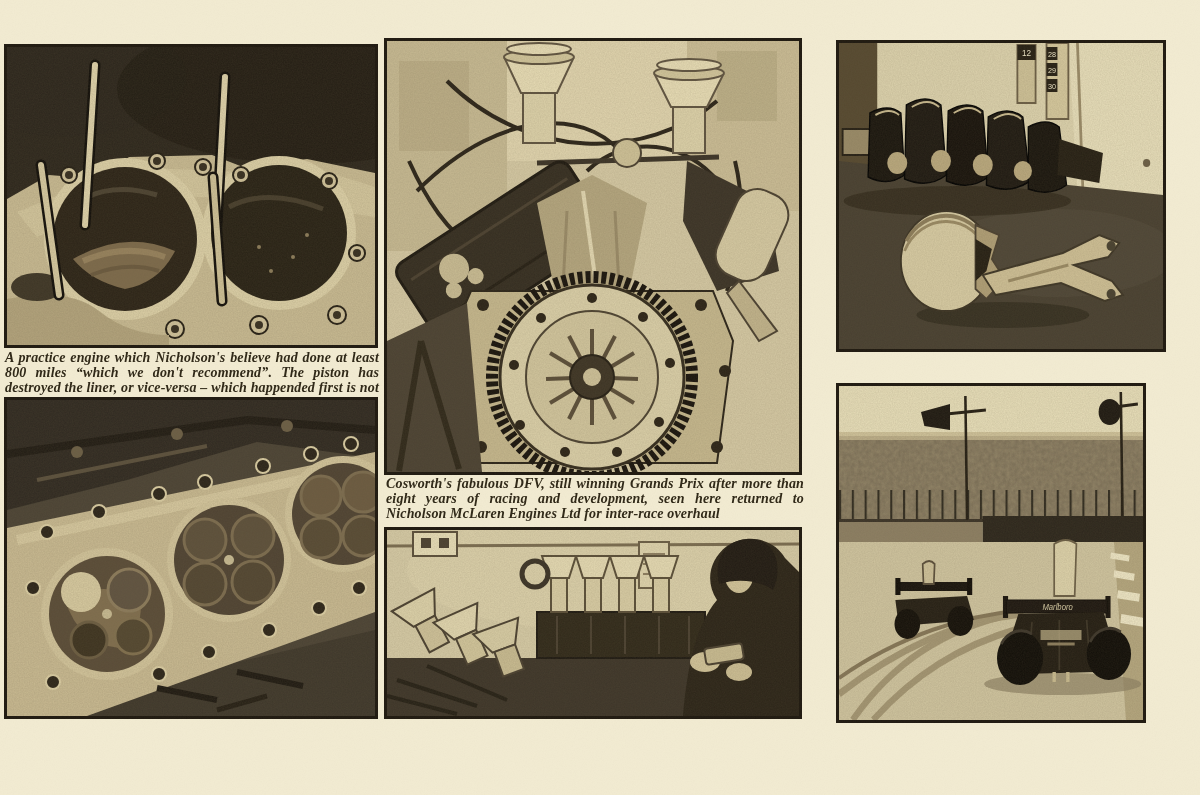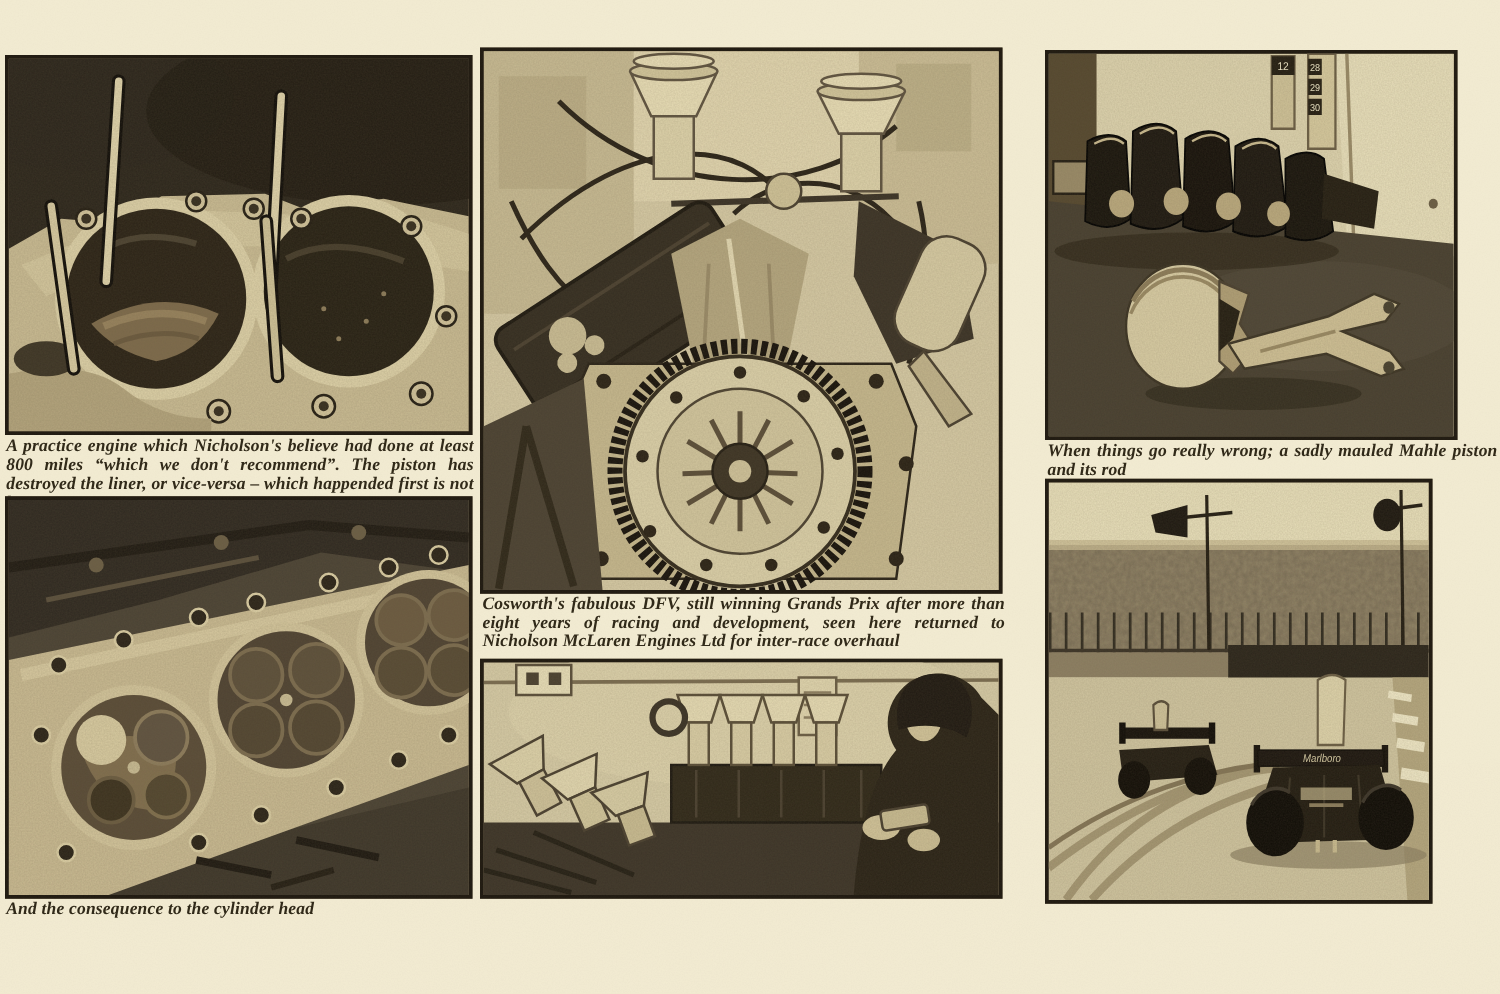--- a/index.html
+++ b/index.html
@@ -159,21 +159,20 @@
           <circle cx="352" cy="188" r="7"></circle>
           <circle cx="46" cy="282" r="7"></circle>
       </g>
 
       <line x1="150" y1="288" x2="210" y2="300" stroke="#1d1811" stroke-width="6"></line>
       <line x1="230" y1="272" x2="296" y2="286" stroke="#1d1811" stroke-width="6"></line>
       <line x1="260" y1="296" x2="210" y2="310" stroke="#241e14" stroke-width="5"></line>
       <rect width="368" height="316" filter="url(#gB)" opacity="0.5"></rect>
     </svg>
   </figure>
-  <figcaption class="caption" style="left:5px;top:721px;width:374px;">And the consequence to the cylinder head</figcaption>
 
   <figure class="photo" style="left:384px;top:38px;width:418px;height:437px;">
     <svg viewBox="0 0 412 431" preserveAspectRatio="none">
       <defs>
         <filter id="gC" x="0" y="0" width="100%" height="100%">
           <feTurbulence type="fractalNoise" baseFrequency="0.8" numOctaves="2" seed="11" stitchTiles="stitch"></feTurbulence>
           <feColorMatrix type="matrix" values="0 0 0 0 0.14  0 0 0 0 0.11  0 0 0 0 0.06  0 0 0 0.4 0"></feColorMatrix>
         </filter>
       </defs>
       <rect width="412" height="431" fill="#d5c9a4"></rect>
@@ -399,21 +398,20 @@
       <path d="M72,208 A50,50 0 0 1 164,210" fill="none" stroke="#9a8a64" stroke-width="3"></path>
       <path d="M150,182 L176,192 168,216 182,236 162,256 150,246 Z" fill="#b09f76" stroke="#4a4030" stroke-width="2"></path>
       <path d="M150,196 L168,206 162,228 150,238 Z" fill="#241e13"></path>
       <path d="M158,232 L246,210 286,192 308,200 296,214 258,222 300,238 312,252 292,258 244,240 172,252 Z" fill="#cfc096" stroke="#3c3425" stroke-width="2"></path>
       <line x1="186" y1="238" x2="252" y2="222" stroke="#9a8a64" stroke-width="3"></line>
       <circle cx="299" cy="203" r="5" fill="#47402f"></circle>
         <circle cx="299" cy="251" r="5" fill="#47402f"></circle>
       <rect width="356" height="306" filter="url(#gE)" opacity="0.45"></rect>
     </svg>
   </figure>
-  <figcaption class="caption" style="left:838px;top:355px;width:360px;">When things go really wrong; a sadly mauled Mahle piston and its rod</figcaption>
 
   <figure class="photo" style="left:836px;top:383px;width:310px;height:340px;">
     <svg viewBox="0 0 356 334" preserveAspectRatio="none">
       <defs>
         <filter id="gF" x="0" y="0" width="100%" height="100%">
           <feTurbulence type="fractalNoise" baseFrequency="0.8" numOctaves="2" seed="13" stitchTiles="stitch"></feTurbulence>
           <feColorMatrix type="matrix" values="0 0 0 0 0.14  0 0 0 0 0.11  0 0 0 0 0.06  0 0 0 0.4 0"></feColorMatrix>
         </filter>
         <filter id="gCrowd" x="0" y="0" width="100%" height="100%">
           <feTurbulence type="fractalNoise" baseFrequency="0.22" numOctaves="3" seed="21" stitchTiles="stitch"></feTurbulence>

